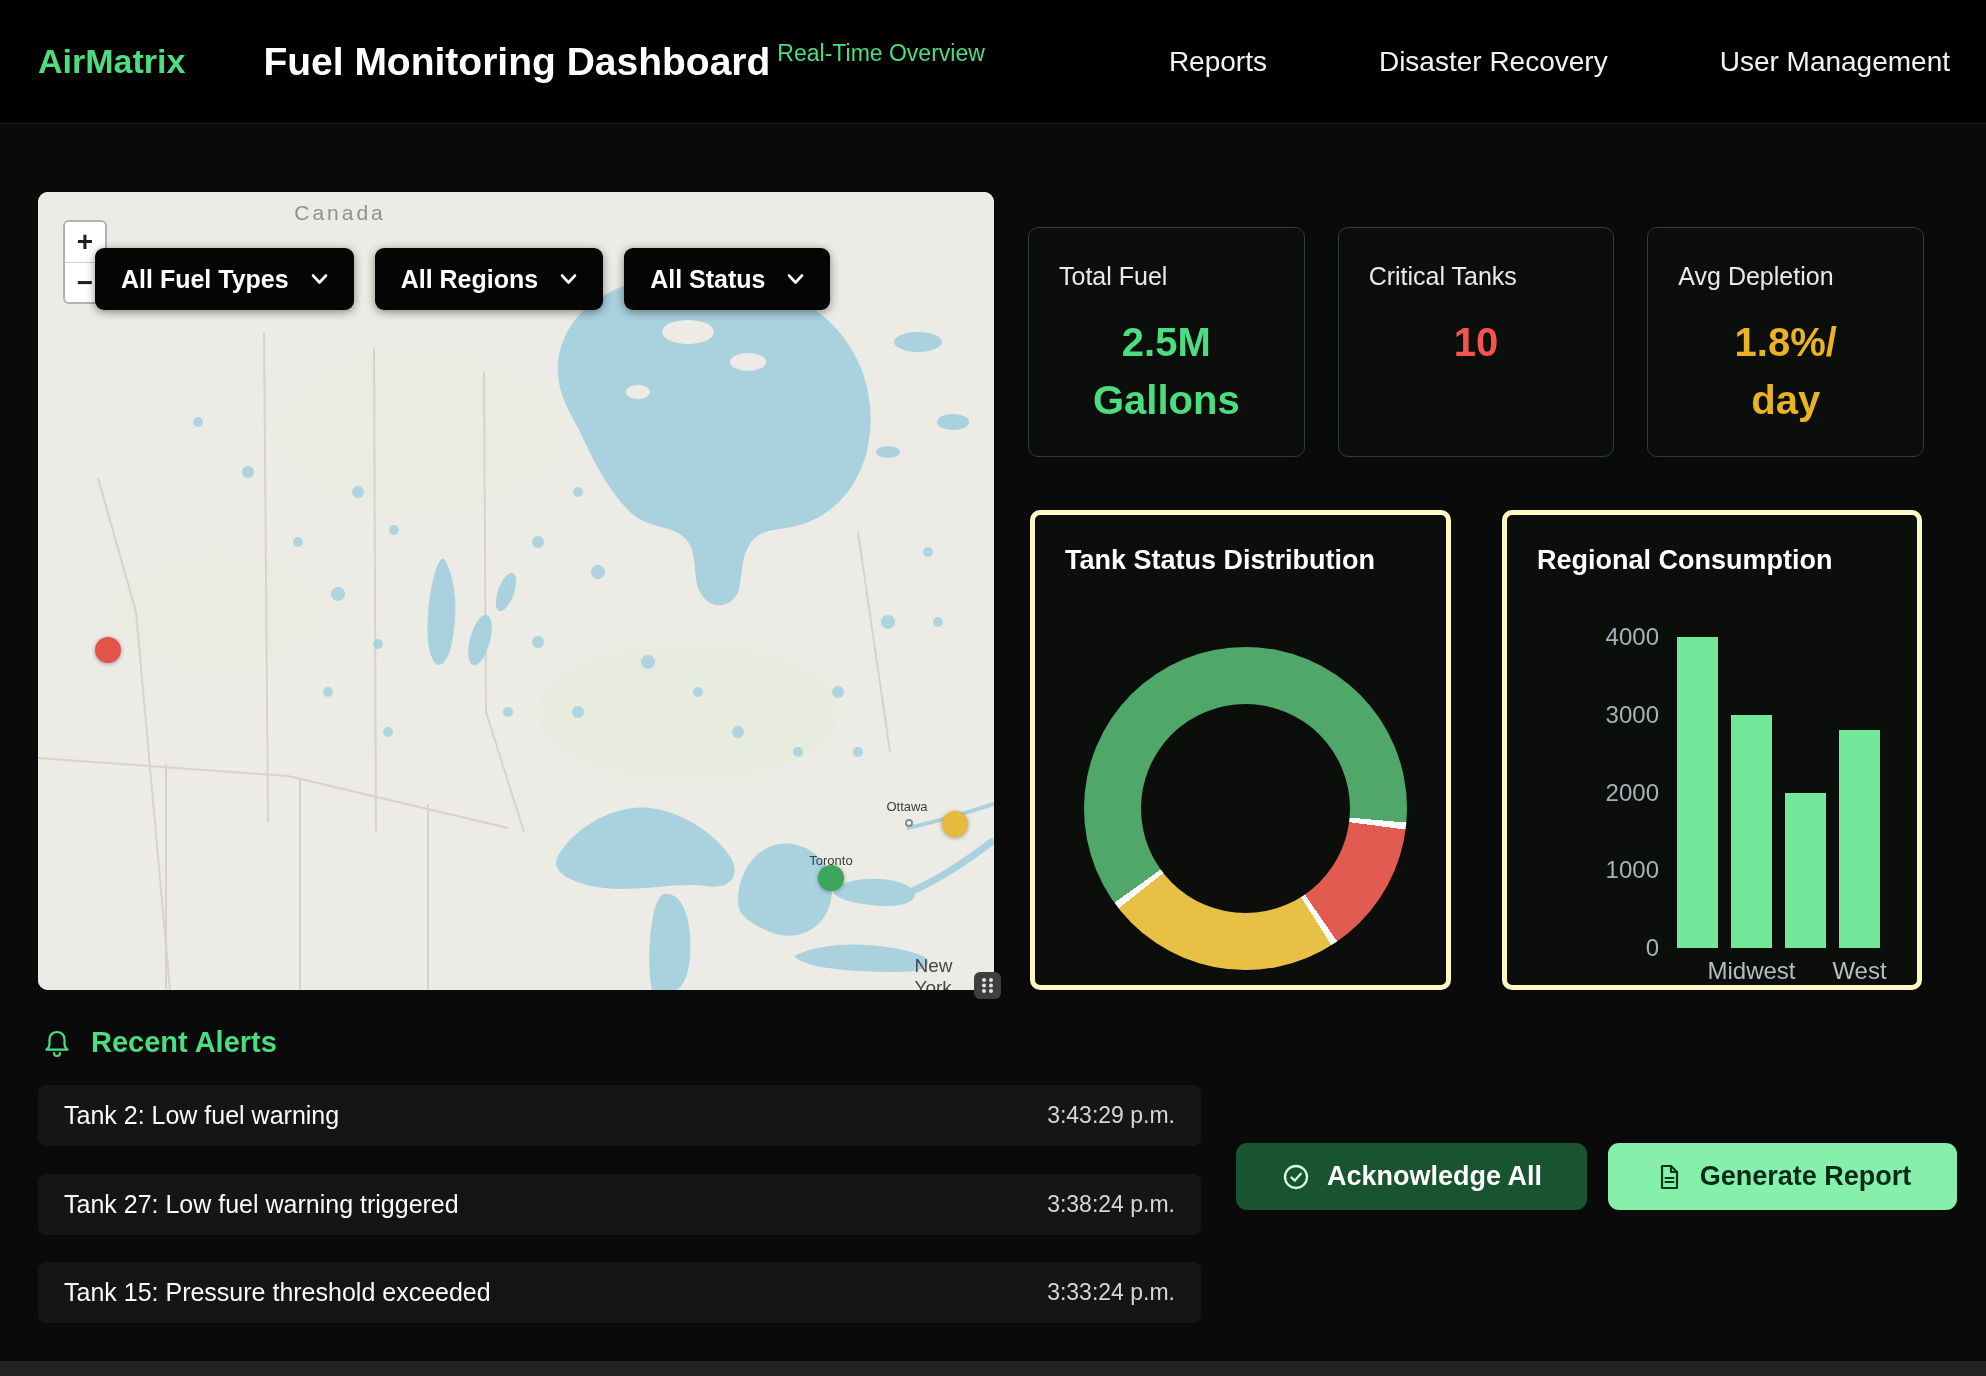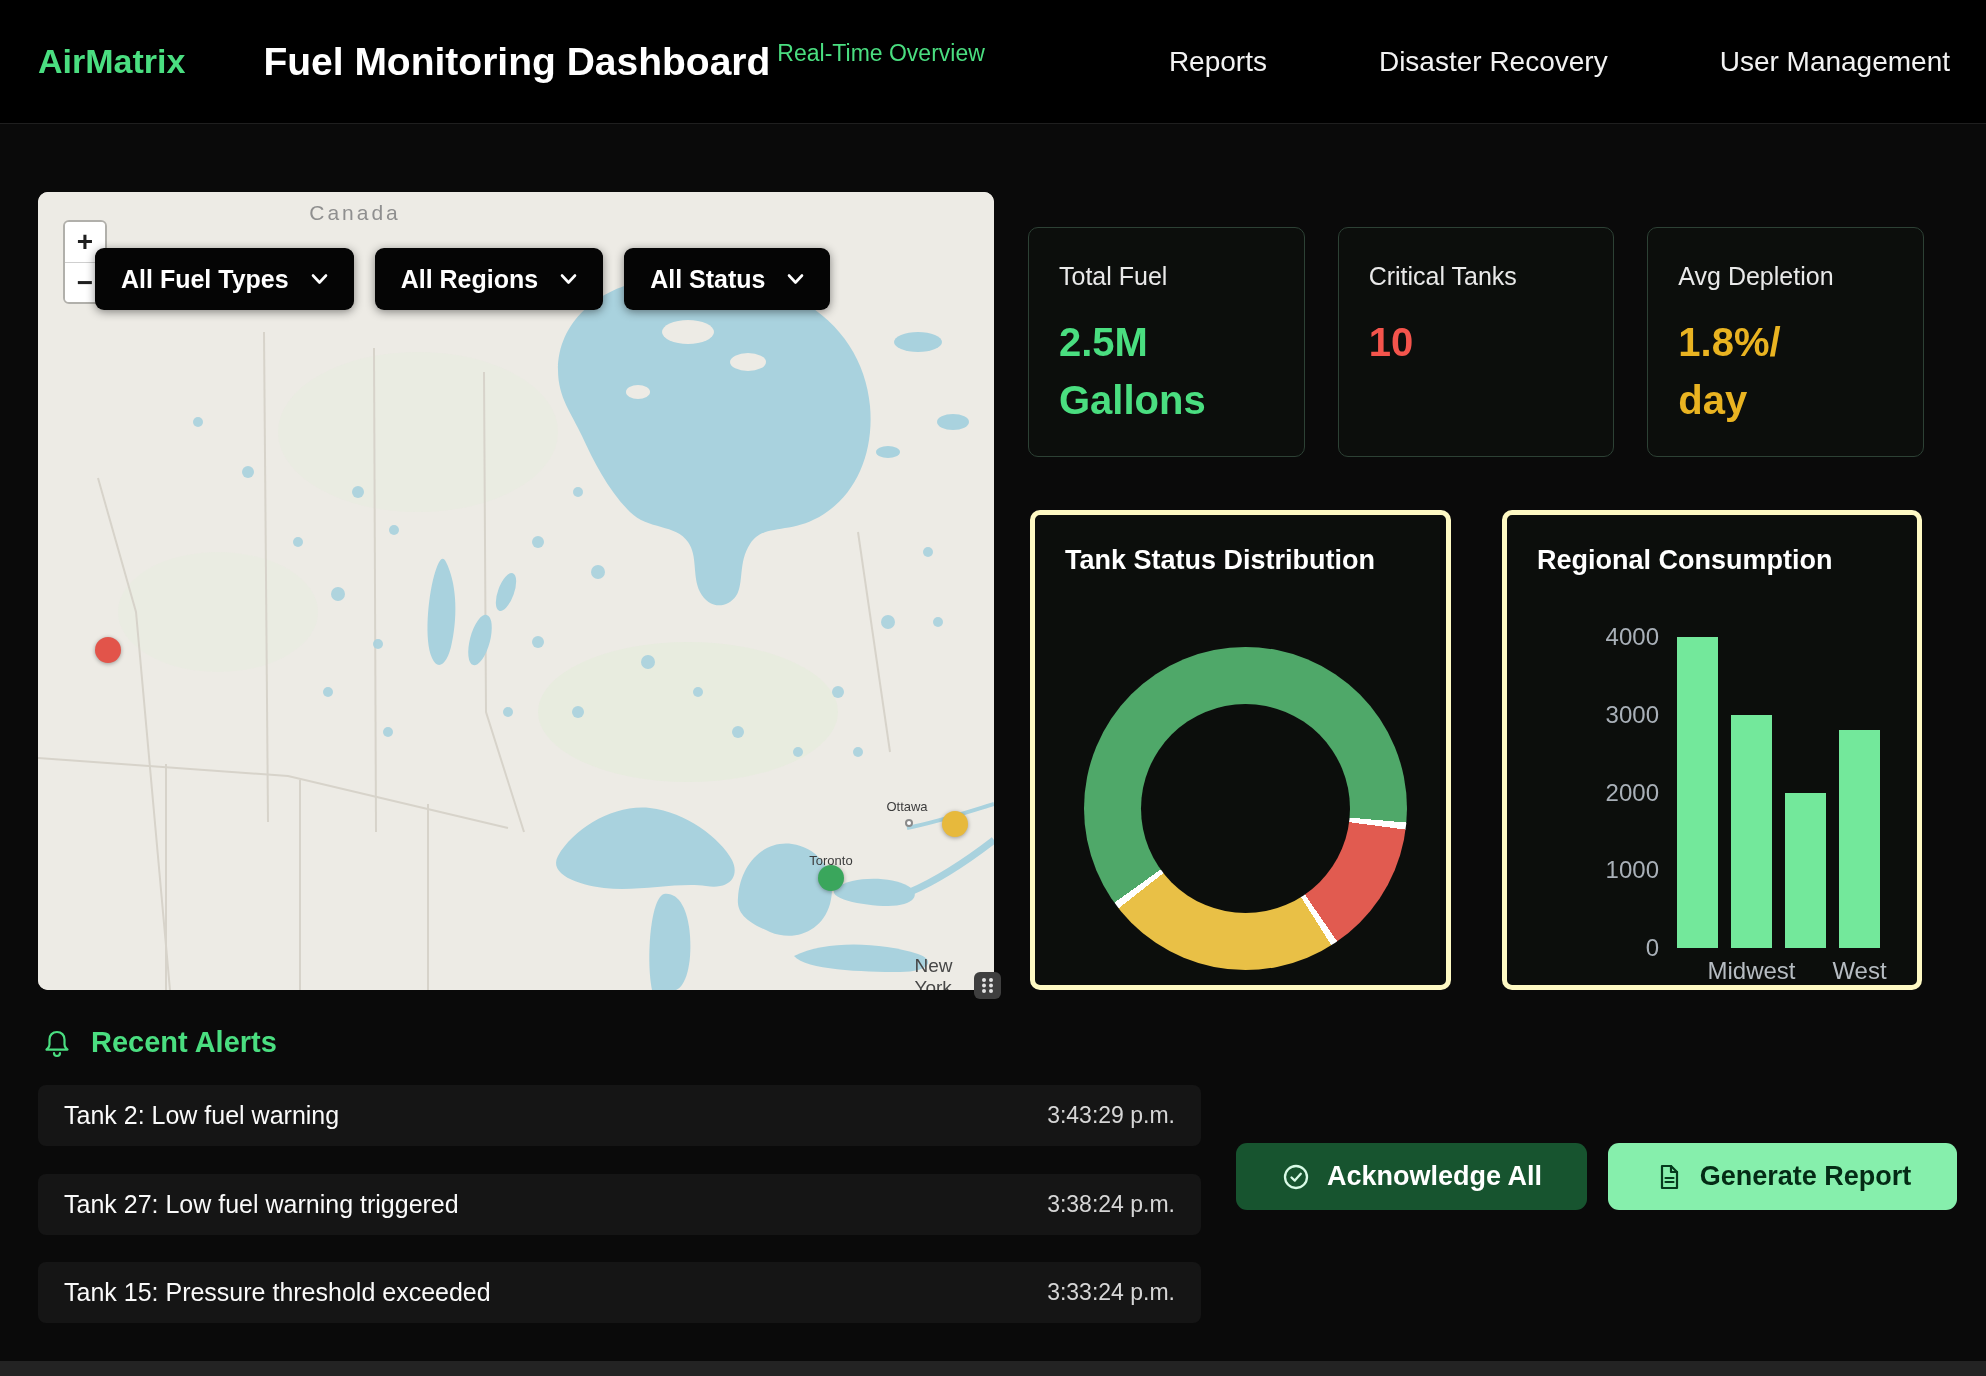--- a/index.html
+++ b/index.html
@@ -41,21 +41,21 @@
               padding:0 26px; cursor:pointer; box-shadow:0 2px 10px rgba(0,0,0,.45); }
   .dropdown-label { font-size:25px; font-weight:700; color:#fff; white-space:nowrap; }
 
   .attr-toggle { position:absolute; right:-7px; bottom:-9px; width:27px; height:27px; background:#3f3f3f;
                  border-radius:6px; z-index:6; display:flex; align-items:center; justify-content:center; cursor:pointer; }
 
   
   .stats-row { position:absolute; left:1028px; top:227px; width:896px; height:230px; display:flex; gap:33px; }
   .stat-card { flex:1; background:#0c0e0c; border:1px solid #2d4135; border-radius:10px; padding:34px 30px; overflow:hidden; }
   .stat-label { font-size:25px; color:#e9e9e9; font-weight:500; margin-bottom:22px; }
-  .stat-value { font-size:40px; font-weight:700; line-height:1.45; white-space:pre-line; }
+  .stat-value { font-size:40px; font-weight:700; line-height:1.45; white-space:pre-line;text-align:center; }
   .stat-value.green { color:#4ade80; }
   .stat-value.red { color:#f4544c; }
   .stat-value.amber { color:#e9b321; }
 
   
   .charts-row { position:absolute; left:1030px; top:510px; display:flex; gap:51px; }
   .chart-card { position:relative; background:#0c0e0c; border:5px solid #fef9c3; border-radius:10px; }
   .donut-card { width:421px; height:480px; }
   .bar-card { width:420px; height:480px; }
   .chart-title { position:absolute; left:30px; top:30px; font-size:27px; font-weight:700; color:#fff; white-space:nowrap; }
@@ -176,21 +176,21 @@
           C640,690 600,700 566,696 C540,693 510,682 520,664 Z"></path>
         <path d="M626,702 C640,700 650,716 652,744 C654,772 648,794 638,798 L614,798 C608,770 612,706 626,702 Z"></path>
         <path d="M700,706 C702,672 726,648 754,652 C782,656 800,682 792,712 C784,740 756,750 732,740 C714,732 698,724 700,706 Z"></path>
         <path d="M798,696 C814,684 852,684 870,694 C884,702 876,714 850,714 C824,714 786,706 798,696 Z"></path>
         <path d="M756,764 C788,748 842,750 880,762 C898,768 892,780 862,780 C824,780 768,778 756,764 Z"></path>
       </g>
       <path d="M872,700 C900,688 930,668 956,648" stroke="#a9d2de" stroke-width="7" fill="none"></path>
       <path d="M869,636 C900,630 930,620 956,612" stroke="#a9d2de" stroke-width="4" fill="none"></path>
     </svg>
 
-    <div class="map-label label-country" style="left:317px; top:21px">Canada</div>
+    <div class="map-label label-country" style="left:302px; top:21px">Canada</div>
     <div class="map-label label-city" style="left:869px; top:614px">Ottawa</div>
     <div class="town-dot" style="left:871px; top:631px"></div>
     <div class="map-label label-city" style="left:793px; top:668px">Toronto</div>
     <div class="map-label label-city-lg" style="left:903px; top:785px">New York</div>
 
     <div id="markers">
         <div class="marker" style="left: 7.3%; top: 57.4%; background: rgb(226, 84, 74);"></div>
         <div class="marker" style="left: 95.9%; top: 79.2%; background: rgb(231, 185, 60);"></div>
         <div class="marker" style="left: 82.9%; top: 86%; background: rgb(58, 166, 92);"></div>
       </div>

